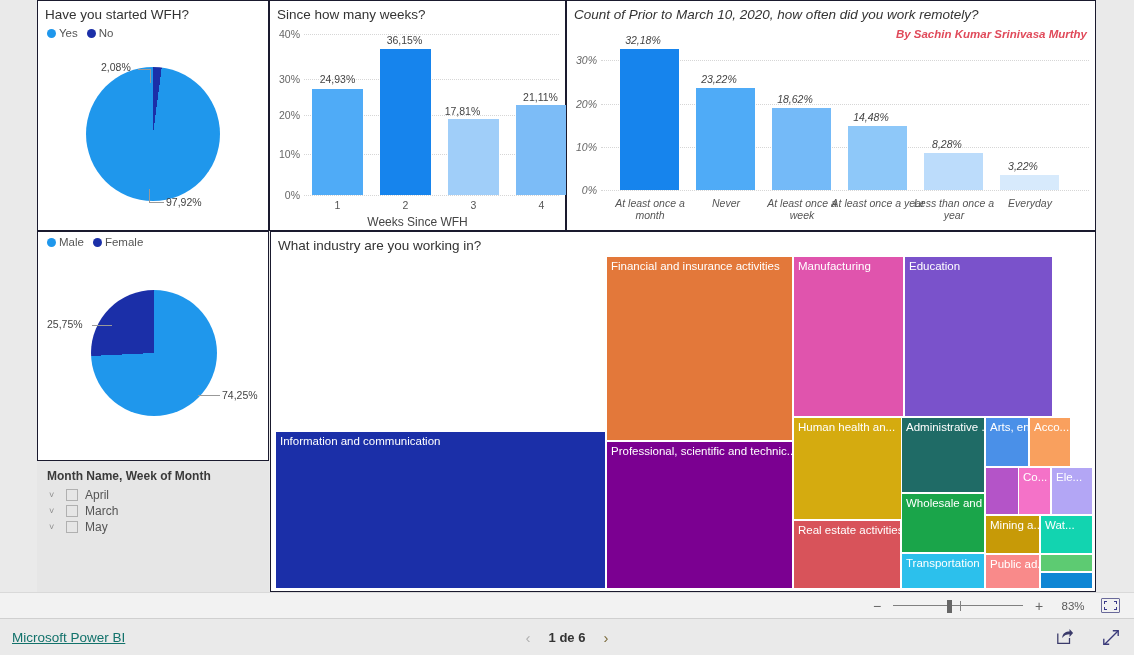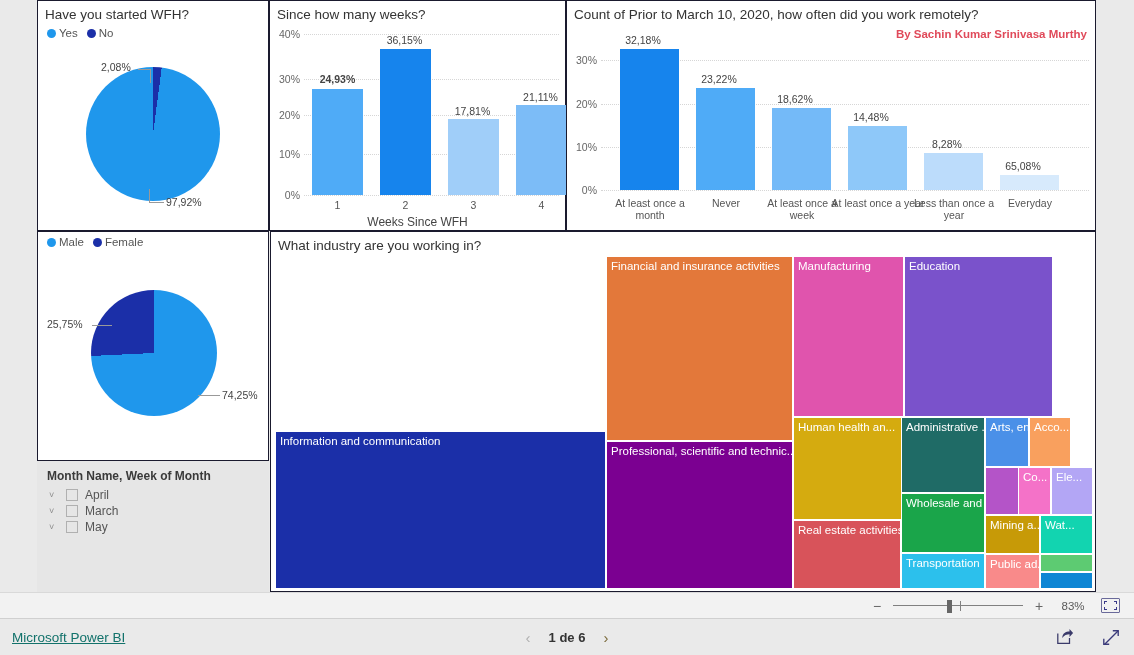--- a/index.html
+++ b/index.html
@@ -207,41 +207,41 @@
     <div class="axis-y-label" style="left:2px; top:108px; width:28px;">20%</div>
     <div class="axis-y-label" style="left:2px; top:147px; width:28px;">10%</div>
     <div class="axis-y-label" style="left:2px; top:188px; width:28px;">0%</div>
 
     <div class="gridline" style="left:34px; top:33px; width:255px;"></div>
     <div class="gridline" style="left:34px; top:78px; width:255px;"></div>
     <div class="gridline" style="left:34px; top:114px; width:255px;"></div>
     <div class="gridline" style="left:34px; top:153px; width:255px;"></div>
     <div class="axis-base" style="left:34px; top:194px; width:255px;"></div>
 
-    <div class="bar-val" style="left:35px; top:72px; width:65px;font-weight:bold;">24,93%</div>
+    <div class="bar-val" style="left:35px; top:72px; width:65px;">24,93%</div>
     <div class="bar" style="left:42px; top:88px; width:51px; height:106px; background:#4fabf7;"></div>
 
     <div class="bar-val" style="left:102px; top:33px; width:65px;">36,15%</div>
     <div class="bar" style="left:110px; top:48px; width:51px; height:146px; background:#1684ed;"></div>
 
-    <div class="bar-val" style="left:170px; top:104px; width:65px;">17,81%</div>
+    <div class="bar-val" style="left:160px; top:104px; width:65px;">17,81%</div>
     <div class="bar" style="left:178px; top:118px; width:51px; height:76px; background:#a0cef9;"></div>
 
     <div class="bar-val" style="left:238px; top:90px; width:65px;">21,11%</div>
     <div class="bar" style="left:246px; top:104px; width:51px; height:90px; background:#7cbcf7;"></div>
 
     <div class="cat-label" style="left:35px; top:198px; width:65px;">1</div>
     <div class="cat-label" style="left:103px; top:198px; width:65px;">2</div>
     <div class="cat-label" style="left:171px; top:198px; width:65px;">3</div>
     <div class="cat-label" style="left:239px; top:198px; width:65px;">4</div>
 
     <div class="axis-title" style="left:0; top:214px;">Weeks Since WFH</div>
   </div>
 
-  <div class="panel" style="left:566px; top:0px; width:530px; height:231px;">
+  <div class="panel" style="left:566px; top:0px; width:530px; height:231px;font-style:italic;">
     <div class="panel-title">Count of Prior to March 10, 2020, how often did you work remotely?</div>
     <div class="attribution">By Sachin Kumar Srinivasa Murthy</div>
 
     <div class="axis-y-label" style="left:2px; top:53px; width:28px;">30%</div>
     <div class="axis-y-label" style="left:2px; top:97px; width:28px;">20%</div>
     <div class="axis-y-label" style="left:2px; top:140px; width:28px;">10%</div>
     <div class="axis-y-label" style="left:2px; top:183px; width:28px;">0%</div>
 
     <div class="gridline" style="left:34px; top:59px; width:488px;"></div>
     <div class="gridline" style="left:34px; top:103px; width:488px;"></div>
@@ -256,21 +256,21 @@
 
     <div class="bar-val" style="left:187px; top:92px; width:82px;">18,62%</div>
     <div class="bar" style="left:205px; top:107px; width:59px; height:82px; background:#74baf8;"></div>
 
     <div class="bar-val" style="left:263px; top:110px; width:82px;">14,48%</div>
     <div class="bar" style="left:281px; top:125px; width:59px; height:64px; background:#8ec8f9;"></div>
 
     <div class="bar-val" style="left:339px; top:137px; width:82px;">8,28%</div>
     <div class="bar" style="left:357px; top:152px; width:59px; height:37px; background:#bcdcfb;"></div>
 
-    <div class="bar-val" style="left:415px; top:159px; width:82px;">65,08%</div>
+    <div class="bar-val" style="left:415px; top:159px; width:82px;">3,22%</div>
     <div class="bar" style="left:433px; top:174px; width:59px; height:15px; background:#d7eafc;"></div>
 
     <div class="cat-label" style="left:35px; top:196px; width:96px;">At least once a month</div>
     <div class="cat-label" style="left:111px; top:196px; width:96px;">Never</div>
     <div class="cat-label" style="left:187px; top:196px; width:96px;">At least once a week</div>
     <div class="cat-label" style="left:263px; top:196px; width:96px;">At least once a year</div>
     <div class="cat-label" style="left:339px; top:196px; width:96px;">Less than once a year</div>
     <div class="cat-label" style="left:415px; top:196px; width:96px;">Everyday</div>
   </div>
 

